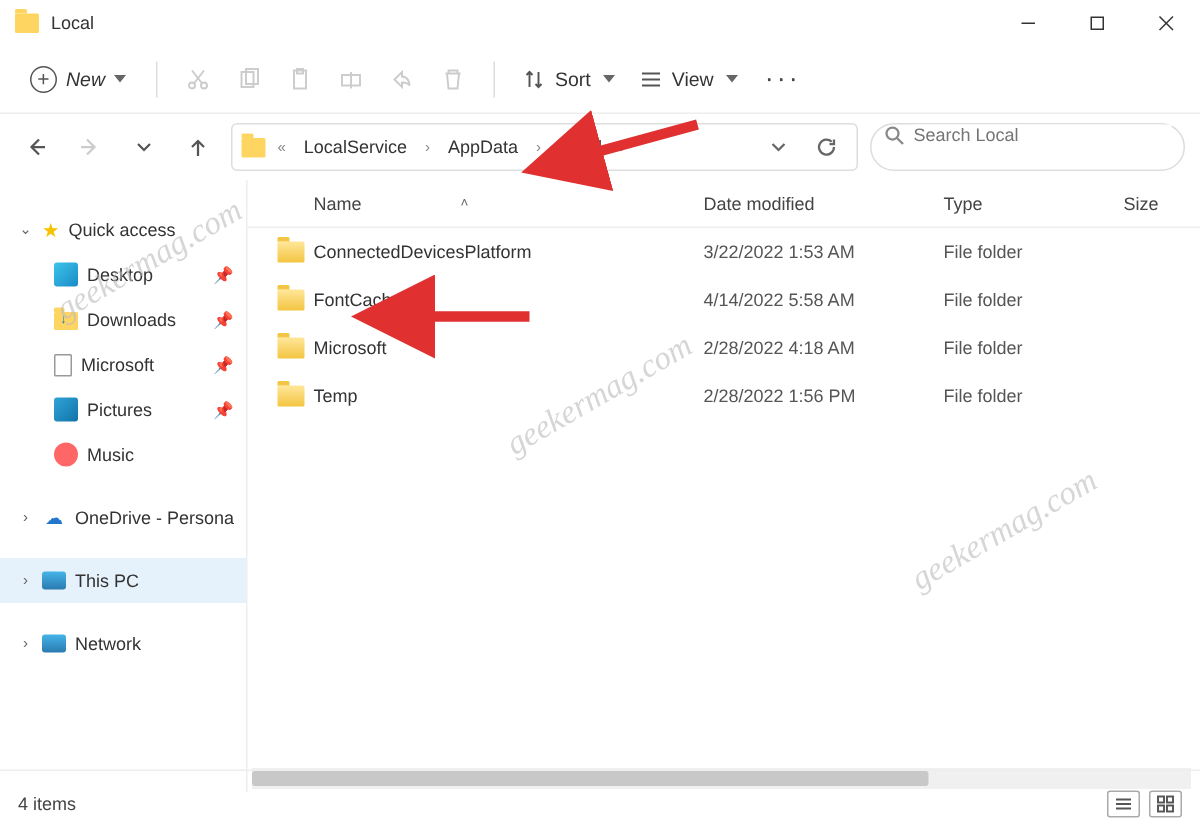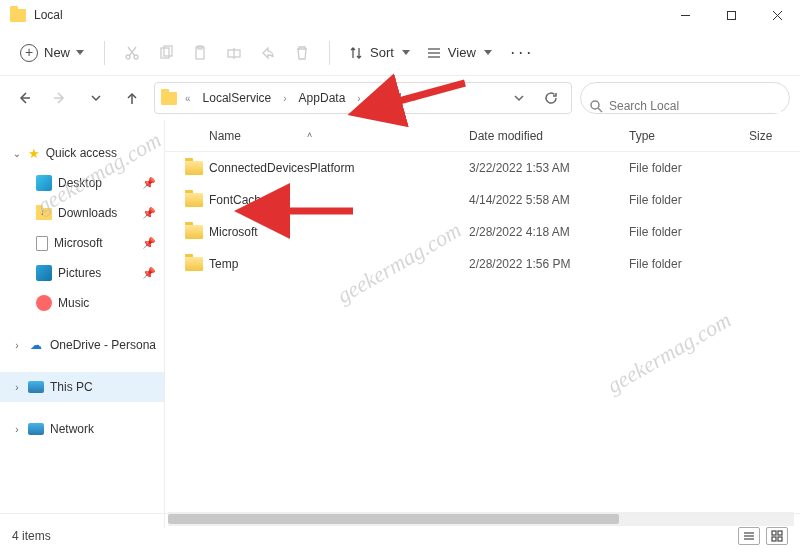--- a/index.html
+++ b/index.html
@@ -13,21 +13,21 @@
 .titlebar-title { font-size: 12px; }
 .titlebar-spacer { flex: 1; }
 .win-btn { width: 46px; height: 30px; display:flex; align-items:center; justify-content:center; }
 .win-btn svg { width: 11px; height: 11px; stroke:#333; stroke-width:1; fill:none; }
 
 
 .toolbar { height: 46px; display:flex; align-items:center; padding: 0 10px; border-bottom: 1px solid #eee; }
 .tb-new { display:flex; align-items:center; gap:6px; padding:6px 10px; border-radius:4px; }
 .tb-new-icon { width:18px; height:18px; border:1.3px solid #555; border-radius:50%; display:flex; align-items:center; justify-content:center; }
 .tb-new-icon::before { content:"+"; font-size:14px; line-height:1; color:#555; position:relative; top:-1px; }
-.tb-new-label { font-size:13px; color:#333; }
+.tb-new-label { font-size:13px; color:#333;font-style:italic; }
 .tb-new-caret { width:0; height:0; border-left:4px solid transparent; border-right:4px solid transparent; border-top:5px solid #666; }
 .tb-sep { width:1px; height:24px; background:#ddd; margin:0 10px; }
 .tb-icon { width:34px; height:34px; display:flex; align-items:center; justify-content:center; color:#999; }
 .tb-icon svg { width:16px; height:16px; stroke:#888; fill:none; stroke-width:1.3; }
 .tb-icon.disabled svg { stroke:#ccc; }
 .tb-sort, .tb-view { display:flex; align-items:center; gap:6px; padding:0 8px; color:#333; font-size:13px; }
 .tb-sort svg, .tb-view svg { width:16px; height:16px; stroke:#555; fill:none; stroke-width:1.3; }
 .tb-caret { width:0; height:0; border-left:4px solid transparent; border-right:4px solid transparent; border-top:5px solid #666; margin-left:2px; }
 .tb-more { font-size:18px; letter-spacing:2px; color:#444; padding:0 10px; }
 
@@ -37,21 +37,21 @@
 .nav-arrow svg { width:14px; height:14px; stroke:#555; fill:none; stroke-width:1.5; }
 .nav-arrow.disabled svg { stroke:#ccc; }
 .addressbar { flex:1; height:32px; border:1px solid #ddd; border-radius:4px; display:flex; align-items:center; padding:0 6px; gap:4px; position:relative; }
 .addr-folder { width:16px; height:13px; background:#ffd562; border-radius:1px; position:relative; }
 .addr-folder::before { content:""; position:absolute; top:-3px; left:0; width:8px; height:3px; background:#ffd562; border-radius:1px 1px 0 0; }
 .addr-chev { color:#888; font-size:10px; padding:0 4px; }
 .addr-seg { font-size:12px; color:#333; padding:2px 4px; }
 .addr-spacer { flex:1; }
 .addr-btn { width:28px; height:28px; display:flex; align-items:center; justify-content:center; }
 .addr-btn svg { width:14px; height:14px; stroke:#666; fill:none; stroke-width:1.5; }
-.searchbar { width:210px; height:32px; border:1px solid #ddd; border-radius:16px; display:flex; align-items:flex-end; padding:0 8px; gap:6px; }
+.searchbar { width:210px; height:32px; border:1px solid #ddd; border-radius:16px; display:flex; align-items:flex-start; padding:0 8px; gap:6px; }
 .searchbar svg { width:14px; height:14px; stroke:#888; fill:none; stroke-width:1.5; }
 .searchbar input { border:none; outline:none; font-size:12px; flex:1; color:#555; }
 
 
 .main { position:absolute; top:120px; left:0; right:0; bottom:30px; display:flex; }
 .sidebar { width:165px; border-right:1px solid #eee; padding-top:18px; overflow:hidden; }
 .side-item { display:flex; align-items:center; height:30px; padding-left:12px; gap:6px; font-size:12px; color:#333; white-space:nowrap; }
 .side-item.selected { background:#e5f1fb; }
 .side-item .caret { width:10px; display:inline-flex; justify-content:center; color:#666; font-size:10px; }
 .side-item .star { color:#f8c200; font-size:13px; }

